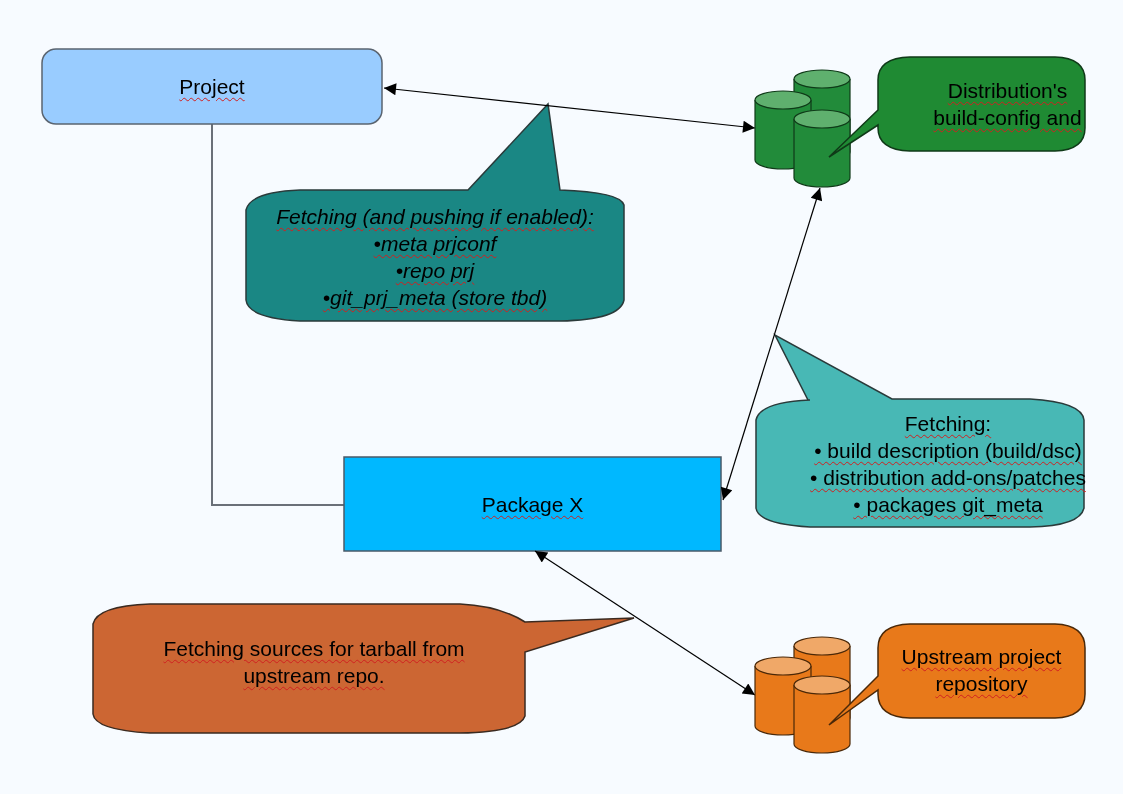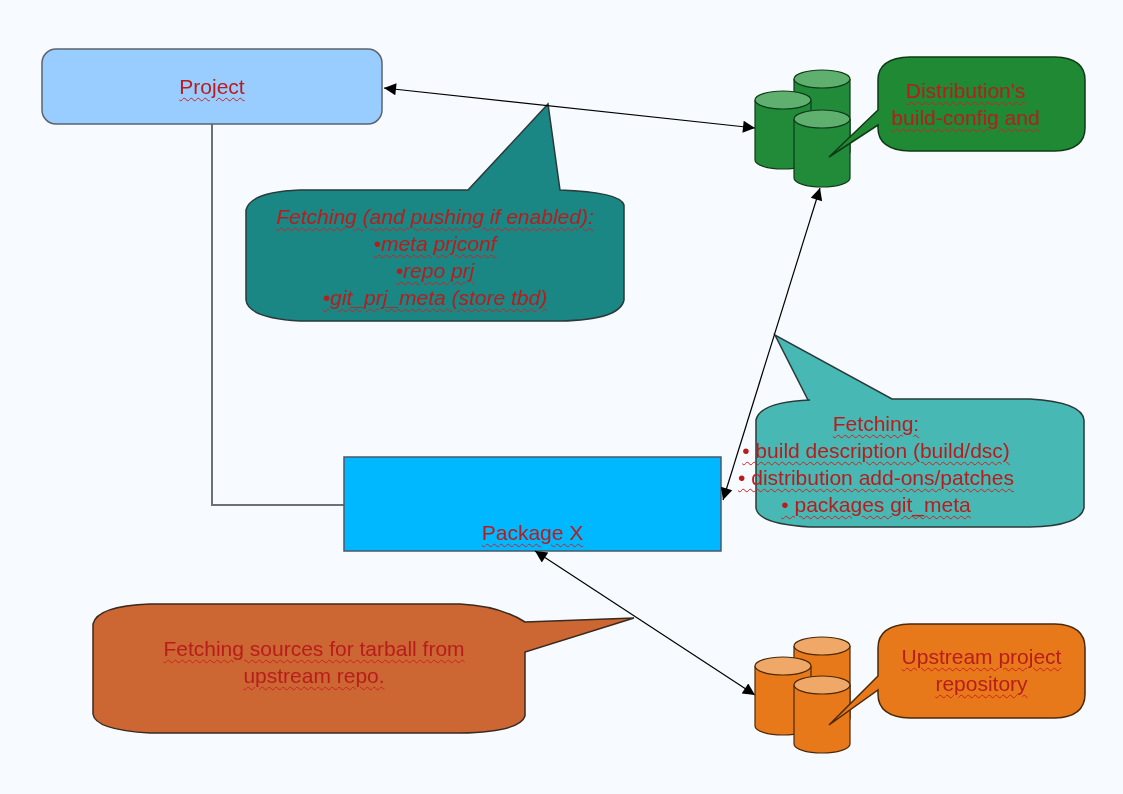--- a/index.html
+++ b/index.html
@@ -1,19 +1,19 @@
 <!DOCTYPE html>
 <html><head>
 <meta charset="utf-8">
 <style>
   html, body { margin: 0; padding: 0; }
   body { width: 1123px; height: 794px; background: #f7fbff; position: relative; overflow: hidden;
          font-family: "Liberation Sans", sans-serif; }
   svg.canvas { position: absolute; left: 0; top: 0; }
-  .label { position: absolute; color: #b91c1c; text-align: center; font-size: 21px; line-height: 27px;
+  .label { position: absolute; color: #000000; text-align: center; font-size: 21px; line-height: 27px;
            display: flex; flex-direction: column; align-items: center; justify-content: center; }
   .label span { display: block; white-space: nowrap; }
   .sq { text-decoration: underline wavy #d02020; text-decoration-thickness: 1px; text-underline-offset: 3px; }
 </style>
 </head>
 <body>
 
 <svg class="canvas" width="1123" height="794" viewBox="0 0 1123 794">
   <defs>
     <marker id="ah" viewBox="0 0 10 10" refX="10" refY="5" markerWidth="18" markerHeight="12" markerUnits="userSpaceOnUse" orient="auto-start-reverse">
@@ -69,44 +69,44 @@
     </g>
   </g>
 
   <path d="M910,624 L1055,624 Q1085,625 1085,648 L1085,694 Q1085,717 1055,718 L910,718 Q878,717 878,694 L878,690 L829,725 L878,676 L878,648 Q878,625 910,624 Z" fill="#e8791a" stroke="#4a2808" stroke-width="1.5"></path>
 </svg>
 
 <div class="label" style="left:42px;top:49px;width:340px;height:75px;">
   <span class="sq">Project</span>
 </div>
 
-<div class="label" style="left:344px;top:457px;width:377px;height:94px;margin-top:28px;">
+<div class="label" style="left:344px;top:457px;width:377px;height:94px;">
   <span><span class="sq" style="display:inline">Package X</span></span>
 </div>
 
 <div class="label" style="left:246px;top:200px;width:378px;height:114px;font-style:italic;">
   <span class="sq">Fetching (and pushing if enabled):</span>
   <span class="sq">•meta prjconf</span>
   <span class="sq">•repo prj</span>
   <span class="sq">•git_prj_meta (store tbd)</span>
 </div>
 
-<div class="label" style="left:712px;top:408px;width:328px;height:112px;">
+<div class="label" style="left:756px;top:408px;width:328px;height:112px;padding-left:28px;">
   <span class="sq">Fetching:</span>
   <span class="sq">• build description (build/dsc)</span>
   <span class="sq">• distribution add-ons/patches</span>
   <span class="sq">• packages git_meta</span>
 </div>
 
 <div class="label" style="left:98px;top:634px;width:432px;height:56px;">
   <span class="sq">Fetching sources for tarball from</span>
   <span class="sq">upstream repo.</span>
 </div>
 
-<div class="label" style="left:862px;top:62px;width:207px;height:84px;">
+<div class="label" style="left:904px;top:62px;width:207px;height:84px;">
   <span class="sq">Distribution's</span>
   <span class="sq">build-config and</span>
 </div>
 
 <div class="label" style="left:878px;top:640px;width:207px;height:60px;">
   <span class="sq">Upstream project</span>
   <span class="sq">repository</span>
 </div>
 
 </body></html>

